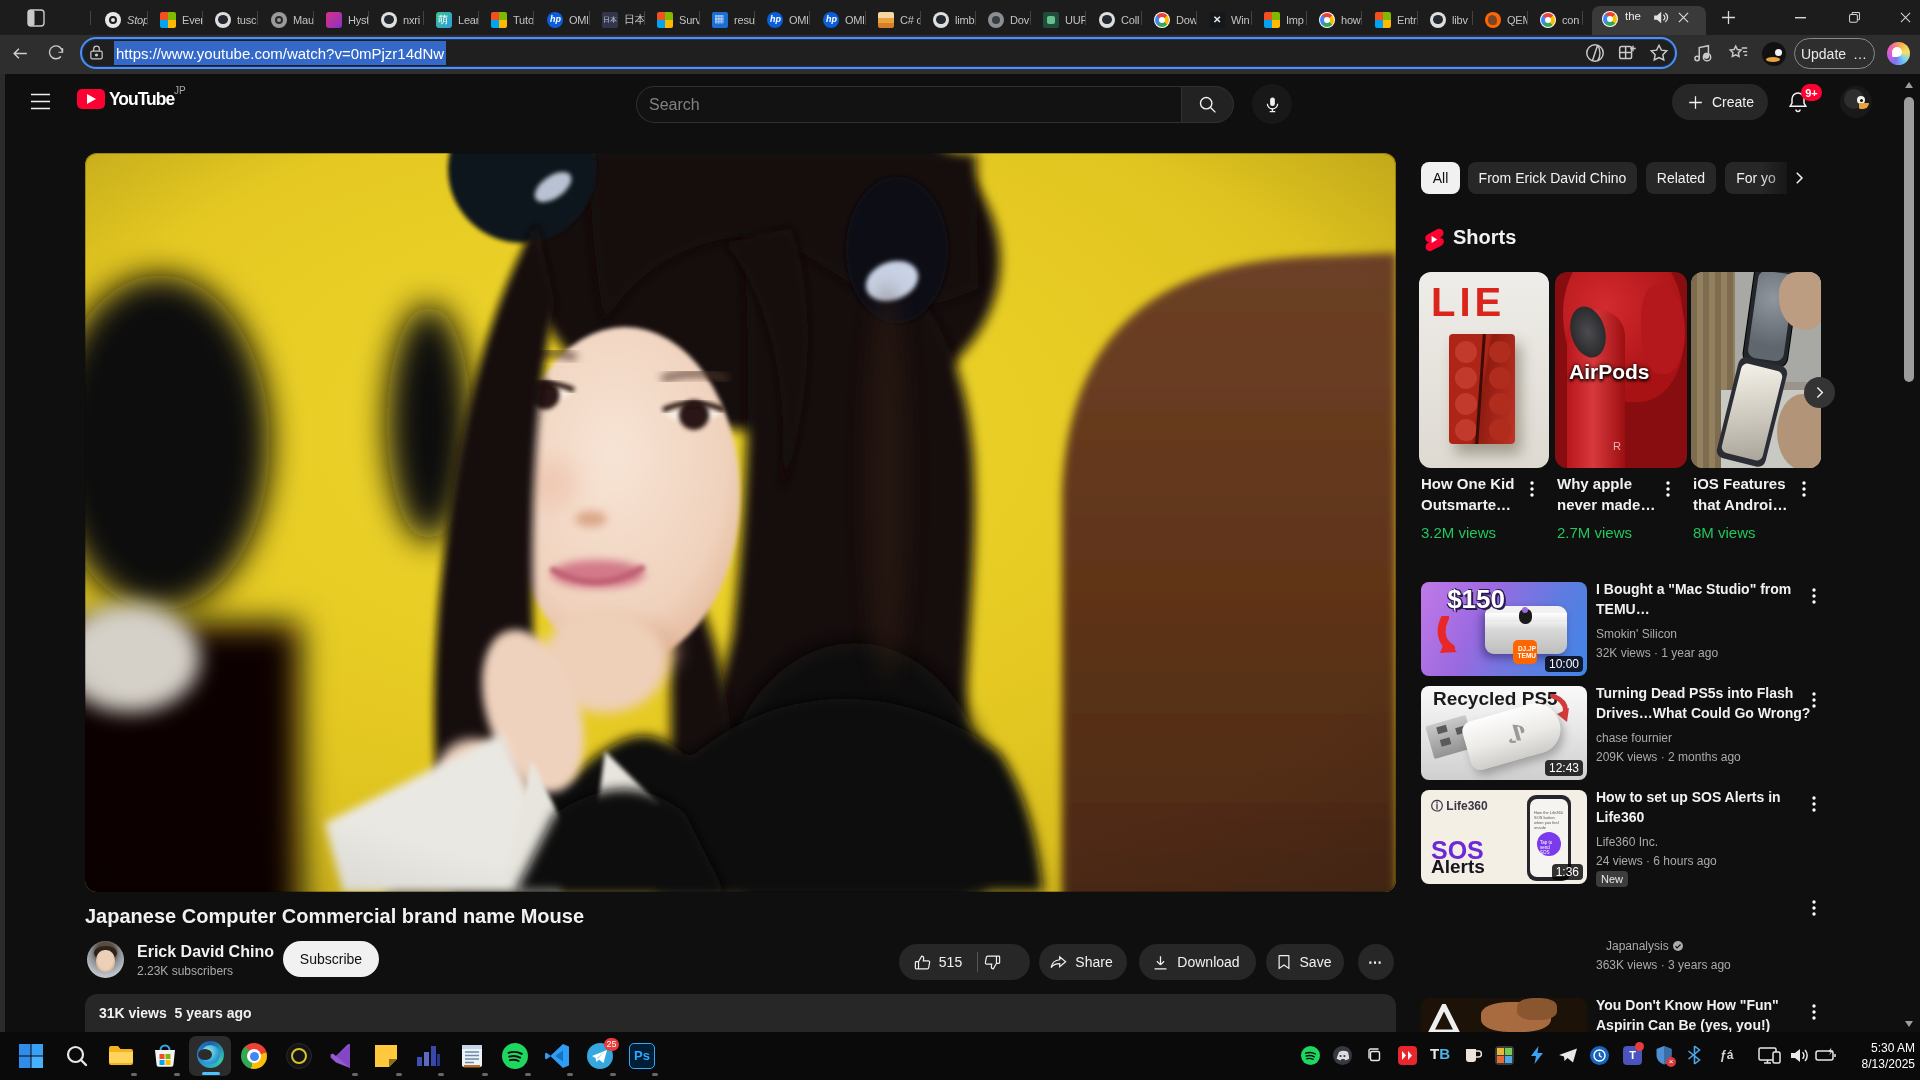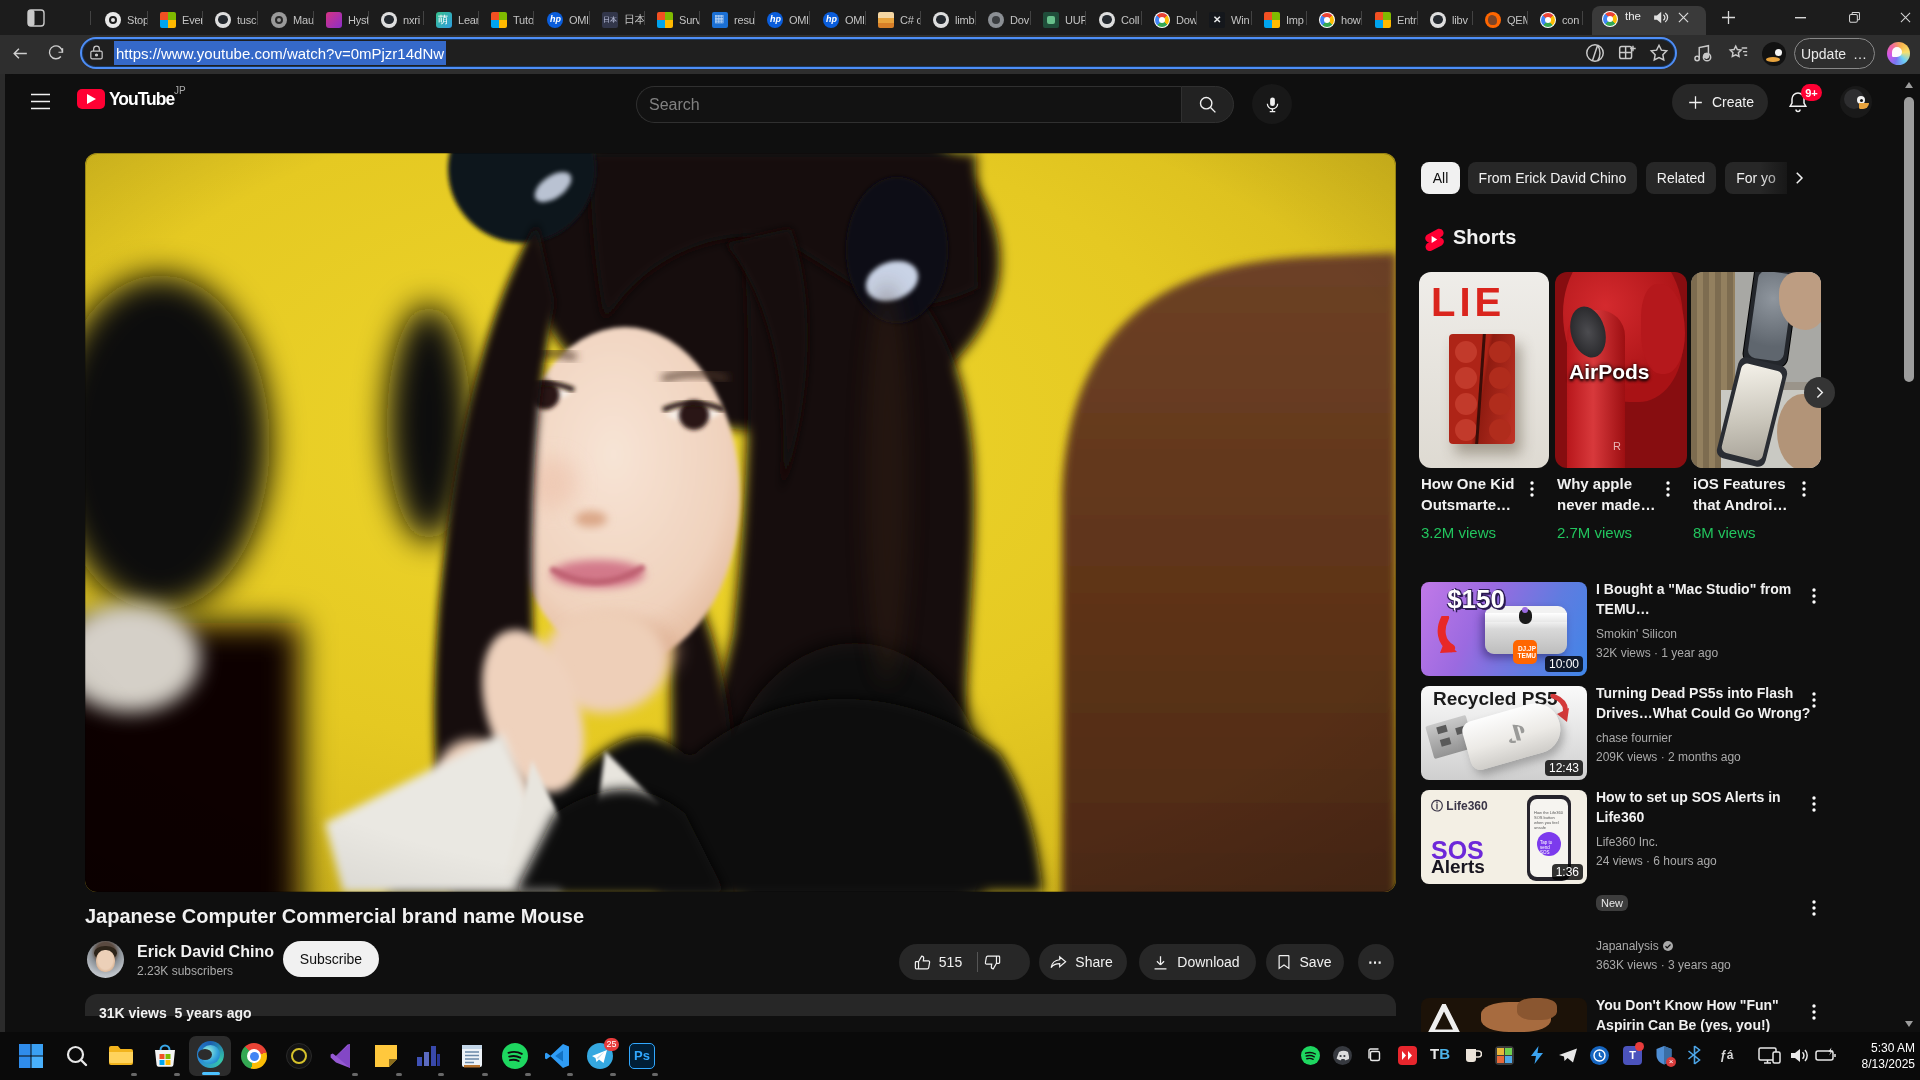--- a/index.html
+++ b/index.html
@@ -56,21 +56,21 @@
   #searchbox { position:absolute; left:636px; top:86px; width:545px; height:37px; background:#121212; border:1px solid #303030; border-radius:19px 0 0 19px; border-right:none; display:flex; align-items:center; padding-left:12px; color:#818181; font-size:16px; }
   #searchbtn { position:absolute; left:1181px; top:86px; width:53px; height:37px; background:#222; border:1px solid #303030; border-radius:0 19px 19px 0; display:flex; align-items:center; justify-content:center; }
   #micbtn { position:absolute; left:1252px; top:84px; width:40px; height:40px; border-radius:50%; background:#181818; display:flex; align-items:center; justify-content:center; }
   
   #vtitle { position:absolute; left:85px; top:905px; width:1100px; color:#f1f1f1; font-size:20px; font-weight:700; }
   #chavatar { position:absolute; left:87px; top:941px; width:37px; height:37px; border-radius:50%; background:radial-gradient(circle at 50% 30%, #5a4a40 0 30%, #8a9096 45%, #b9bec4 70%, #d8dbdf); }
   #chname { position:absolute; left:137px; top:943px; color:#f1f1f1; font-size:16px; font-weight:700; }
   #chsubs { position:absolute; left:137px; top:964px; color:#aaa; font-size:12px; }
   #subbtn { position:absolute; left:283px; top:941px; width:96px; height:36px; background:#f1f1f1; border-radius:18px; color:#0f0f0f; font-size:14px; font-weight:500; display:flex; align-items:center; justify-content:center; }
   .ytpill { position:absolute; top:944px; height:36px; background:#272727; border-radius:18px; color:#f1f1f1; font-size:14px; font-weight:500; display:flex; align-items:center; justify-content:center; gap:7px; }
-  #descbox { position:absolute; left:85px; top:994px; width:1311px; height:22px; background:#272727; border-radius:12px 12px 0 0; }
+  #descbox { position:absolute; left:85px; top:994px; width:1311px; height:38px; background:#272727; border-radius:12px 12px 0 0; }
   #descbox .dtext { position:absolute; left:14px; top:11px; color:#f1f1f1; font-size:14px; font-weight:700; }
   
   .chip { position:absolute; top:162px; height:32px; background:#272727; border-radius:8px; color:#f1f1f1; font-size:14px; font-weight:500; display:flex; align-items:center; justify-content:center; }
   .shtitle { position:absolute; color:#f1f1f1; font-size:15px; font-weight:700; line-height:21px; }
   .shviews { position:absolute; color:#22c55e; font-size:15px; }
   .vdots { position:absolute; width:4px; height:16px; color:#fff; }
   .sthumb { position:absolute; border-radius:12px; overflow:hidden; }
   .vthumb { position:absolute; left:1421px; width:166px; height:94px; border-radius:8px; overflow:hidden; background:#222; }
   .dur { position:absolute; right:4px; bottom:4px; background:rgba(0,0,0,0.8); color:#fff; font-size:12px; font-weight:500; padding:1px 4px; border-radius:4px; }
   .vtitle2 { position:absolute; left:1596px; width:219px; max-height:40px; overflow:hidden; color:#f1f1f1; font-size:14px; font-weight:700; line-height:20px; }
@@ -87,21 +87,21 @@
 </head>
 <body>
 <div id="stage">
 
   <div id="tabbar">
     <svg class="abs" style="left:27px;top:9px" width="18" height="18" viewBox="0 0 18 18">
         <rect x="1" y="1" width="16" height="16" rx="3" fill="none" stroke="#c9c9c9" stroke-width="1.4"></rect>
         <rect x="1" y="1" width="6.5" height="16" rx="2" fill="#c9c9c9"></rect>
       </svg>
     <div class="tsep" style="left:90px;"></div>
-    <div class="tab" style="left:93px;width:55px;">
+    <div class="tab" style="left:93px;width:55px;font-style:italic;">
         <span class="fav f-openai"></span>
         <span class="tlabel">Stop</span>
       </div>
 <div class="tsep" style="left:147px;"></div>
 <div class="tab" style="left:148px;width:55px;">
         <span class="fav f-ms"></span>
         <span class="tlabel">Ever</span>
       </div>
 <div class="tsep" style="left:202px;"></div>
 <div class="tab" style="left:203px;width:55px;">
@@ -603,28 +603,28 @@
     <div class="abs" style="left:106px;top:5px;width:44px;height:86px;border-radius:9px;background:#26242c;"></div>
     <div class="abs" style="left:109px;top:9px;width:38px;height:78px;border-radius:7px;background:#f6f4f0;"></div>
     <div class="abs" style="left:113px;top:20px;width:30px;height:12px;color:#555;font-size:4px;line-height:5px;">How the Life360 SOS button when you feel unsafe</div>
     <div class="abs" style="left:116px;top:42px;width:24px;height:24px;border-radius:50%;background:#7c3aed;"></div>
     <div class="abs" style="left:119px;top:50px;width:20px;height:10px;color:#fff;font-size:4.5px;line-height:5px;">Tap to send SOS</div>
     <div class="dur">1:36</div>
   </div>
   <div class="vtitle2" style="top:787px;">How to set up SOS Alerts in Life360</div>
   <div class="vmeta" style="top:834px;">Life360 Inc.</div>
   <div class="vmeta" style="top:853px;">24 views · 6 hours ago</div>
-  <div class="newbadge" style="top:895px;border-radius:6px;">New</div>
+  <div class="newbadge" style="top:871px;">New</div>
   <svg class="vdots" style="left:1812px;top:796px;" viewBox="0 0 4 16">
       <circle cx="2" cy="2" r="1.7" fill="#fff"></circle>
       <circle cx="2" cy="8" r="1.7" fill="#fff"></circle>
       <circle cx="2" cy="14" r="1.7" fill="#fff"></circle>
     </svg>
 
-  <div class="vmeta" style="top:938px;">Japanalysis <svg width="12" height="12" viewBox="0 0 24 24" style="vertical-align:-2px">
+  <div class="vmeta" style="top:938px;margin-left:10px;">Japanalysis <svg width="12" height="12" viewBox="0 0 24 24" style="vertical-align:-2px">
         <circle cx="12" cy="12" r="10" fill="#aaa"></circle>
         <path d="M7 12.5l3.2 3.2L17 9" stroke="#0f0f0f" stroke-width="2.4" fill="none"></path>
       </svg></div>
   <div class="vmeta" style="top:957px;">363K views · 3 years ago</div>
   <svg class="vdots" style="left:1812px;top:900px;" viewBox="0 0 4 16">
       <circle cx="2" cy="2" r="1.7" fill="#fff"></circle>
       <circle cx="2" cy="8" r="1.7" fill="#fff"></circle>
       <circle cx="2" cy="14" r="1.7" fill="#fff"></circle>
     </svg>
 

